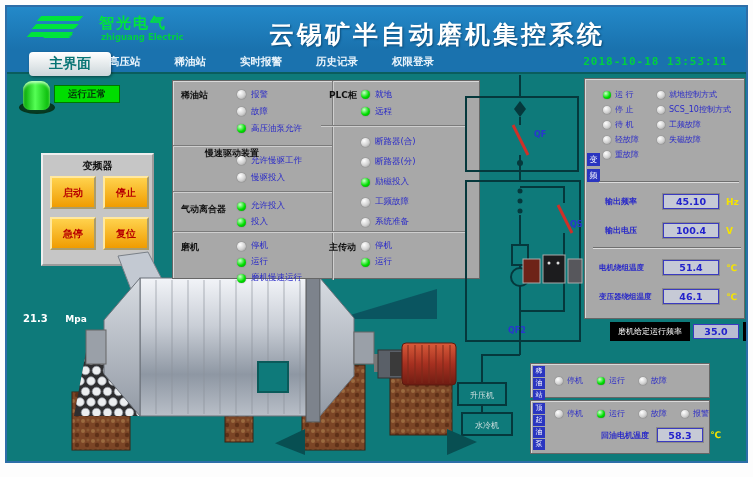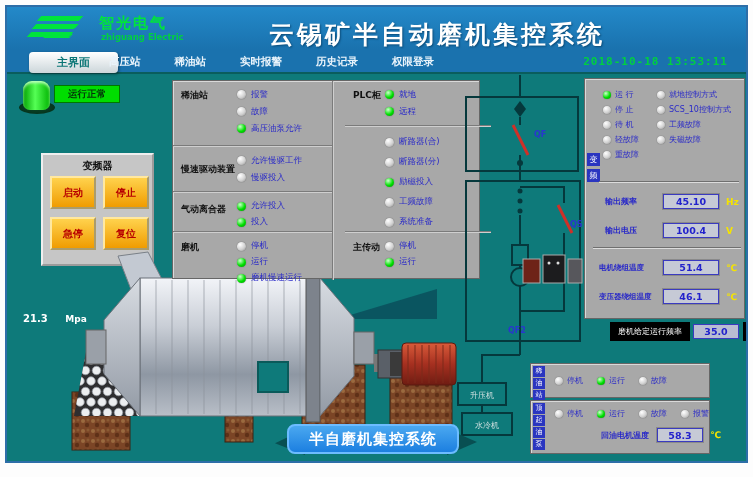--- a/index.html
+++ b/index.html
@@ -16,23 +16,23 @@
   #logo-icon { position:absolute; left:22px; top:7px; width:64px; height:30px; }
   #logo-icon .bar { position:absolute; width:42px; height:5px; background:#00e43c; transform:skewX(-42deg); }
   #logo-icon .b1 { left:10px; top:2px; } #logo-icon .b2 { left:5px; top:10px; }
   #logo-icon .b3 { left:0px; top:18px; }
   #logo-icon .b4 { left:22px; top:10px; width:26px; background:transparent; border:1px solid #00e43c; height:4px;}
   #logo-icon .b5 { left:16px; top:20px; width:26px; background:transparent; border:1px solid #00e43c; height:4px;}
   #logo-title { position:absolute; left:92px; top:7px; color:#00e43c; font-weight:bold; font-size:15px; letter-spacing:2px; }
   #logo-sub { position:absolute; left:94px; top:25px; color:#00d040; font-size:8.5px; font-weight:bold; }
   #main-title { position:absolute; left:235px; top:11px; width:390px; text-align:center;
                 color:#fff; font-weight:bold; font-size:25px; letter-spacing:3px; text-shadow:1px 1px 2px #0a4a77; }
-  #active-tab { position:absolute; left:22px; top:45px; padding:3px 28px;
+  #active-tab { position:absolute; left:22px; top:45px; padding:3px 20px;
                 background:linear-gradient(#ffffff,#ccd6da); border-radius:4px; color:#0a7575;
-                font-weight:bold; font-size:11px; box-shadow:1px 1px 3px rgba(0,0,0,.45); cursor:pointer; }
+                font-weight:bold; font-size:14px; box-shadow:1px 1px 3px rgba(0,0,0,.45); cursor:pointer; }
   #menu-items { position:absolute; left:102px; top:48px; display:flex; gap:34px; }
   .menu-item { color:#eaf4fb; font-size:10.5px; font-weight:bold; cursor:pointer; white-space:nowrap; }
   #datetime { position:absolute; right:18px; top:48px; color:#00d040; font-weight:bold;
               font-size:11px; letter-spacing:1px; font-family:"DejaVu Sans Mono",monospace; }
 
   
   #lamp-base { position:absolute; left:12px; top:94px; width:36px; height:13px; border-radius:50%;
                background:radial-gradient(#0a4a2a,#032b18); }
   #lamp-body { position:absolute; left:16px; top:74px; width:27px; height:29px; border-radius:9px 9px 7px 7px;
                background:linear-gradient(90deg,#00a000,#55ff55 45%,#00b400); box-shadow:inset 0 2px 3px #bfffbf; }
@@ -49,29 +49,29 @@
              border:2px outset #ffe8a0; color:#b80000; font-weight:bold; font-size:10px; cursor:pointer;
              font-family:inherit; }
   #pressure-label { position:absolute; left:6px; top:279px; width:160px; color:#dff2ea; font-size:8px; }
   #pressure-line { position:absolute; left:16px; top:300px; color:#fff; font-weight:bold; }
   #pressure-line .val { font-size:10px; } #pressure-line .unit { font-size:9px; margin-left:12px; }
 
   
   #status-panel { position:absolute; left:165px; top:73px; width:308px; height:199px;
                   background:#a8a8a8; border:1px solid #666; box-shadow:inset 1px 1px 0 #d9d9d9; }
   #sp-left { position:absolute; left:0; top:0; width:161px; height:199px; border-right:2px groove #cfcfcf; }
-  #sp-right { position:absolute; left:172px; top:0; width:146px; height:199px; }
+  #sp-right { position:absolute; left:148px; top:0; width:146px; height:199px; }
   .sp-group { position:relative; border-bottom:2px groove #cfcfcf; }
   .sp-group:last-child { border-bottom:none; }
   .sp-header { position:absolute; left:8px; top:8px; font-size:9px; font-weight:bold; color:#101010; white-space:nowrap; }
   .sp-rows { position:absolute; left:64px; top:5px; }
   #sp-right .sp-rows { left:40px; }
   .sp-lg0 { height:66px; } .sp-lg1 { height:46px; } .sp-lg2 { height:40px; } .sp-lg3 { height:47px; }
   .sp-rg0 { height:46px; } .sp-rg1 { height:106px; } .sp-rg2 { height:47px; }
-  .sp-lg1 .sp-header { top:16px; } .sp-lg2 .sp-header { top:10px; }
+  .sp-lg1 .sp-header { top:0;margin-left:24px; } .sp-lg2 .sp-header { top:10px; }
   .sp-rg1 .led-row { height:20px; }
   .sp-lg3 .led-row, .sp-rg2 .led-row, .sp-lg2 .led-row { height:16px; }
 
   .led-row { display:flex; align-items:center; gap:5px; height:17px; }
   .lbl { font-size:8.5px; color:#2a2ac8; white-space:nowrap; }
   .led { width:9px; height:9px; border-radius:50%; flex:0 0 auto;
          background:radial-gradient(circle at 35% 30%,#ffffff,#d2d2d2 55%,#8f8f8f); box-shadow:0 0 1px #444; }
   .led.on { background:radial-gradient(circle at 35% 30%,#ccffcc,#00e000 55%,#009000); }
 
   
@@ -625,17 +625,16 @@
       <div id="gb-temp">
         <span class="out-label">回油电机温度</span>
         <span class="out-box">58.3</span>
         <span class="out-unit">℃</span>
       </div>
     </div>
 
     <div id="badge-wrap">
       <div id="badge-end-l" class="badge-end"></div>
       <div id="badge-end-r" class="badge-end"></div>
-      <div id="badge">半自磨机集控系统</div>
     </div>
 
   </div>
 </div>
 
 </body></html>

